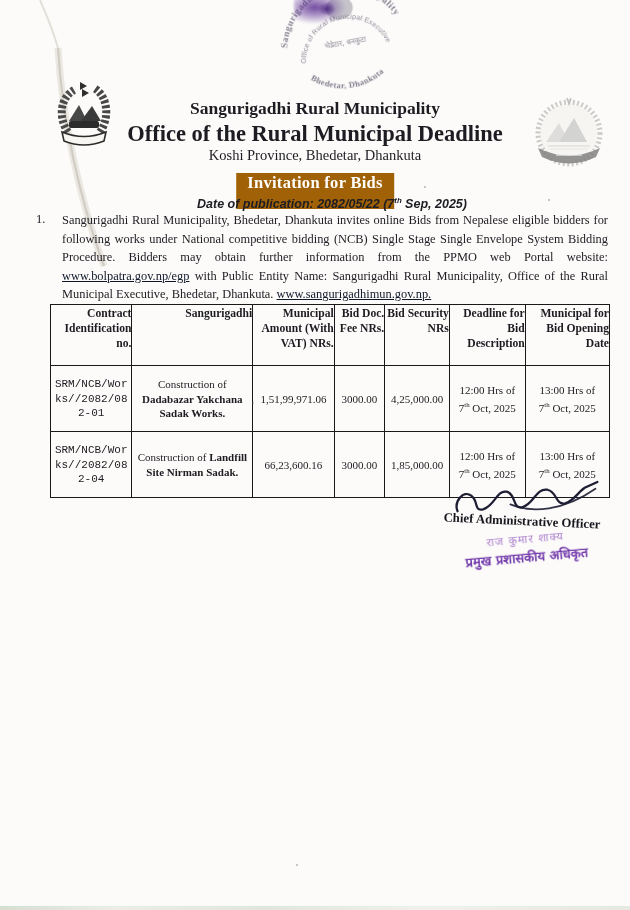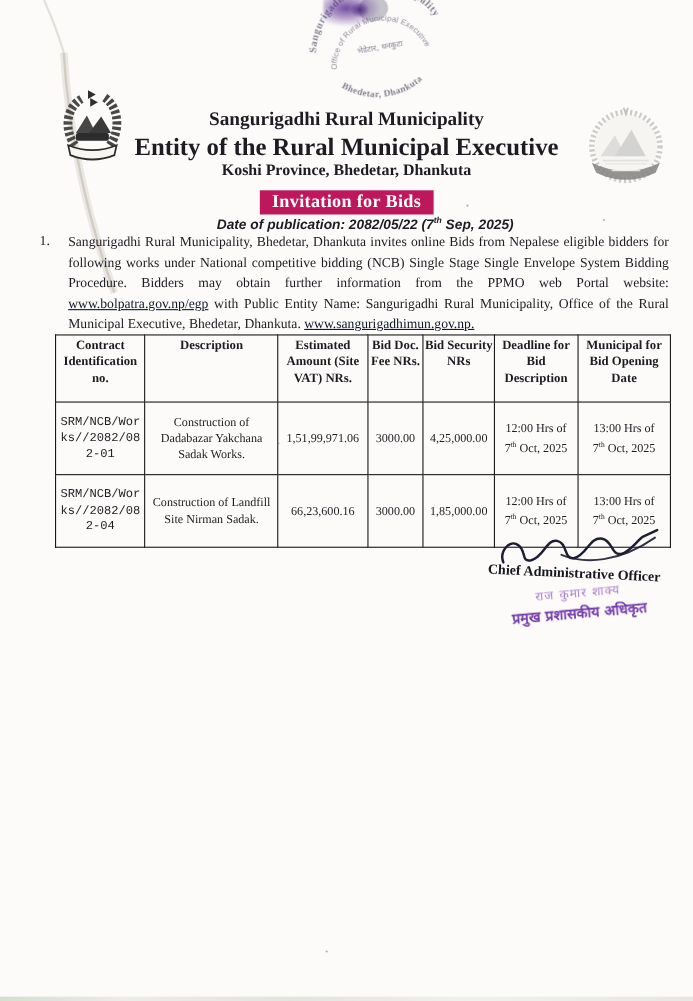--- a/index.html
+++ b/index.html
@@ -26,47 +26,47 @@
   .top-blob2{position:absolute;left:318px;top:2px;width:18px;height:14px;
     background:radial-gradient(ellipse, #46207a 0%, rgba(70,32,122,0) 70%);
     filter:blur(.6px);opacity:.8;}
   
   .emblem-left{position:absolute;left:52px;top:80px;width:64px;height:70px;filter:blur(.25px);}
   .emblem-right{position:absolute;left:530px;top:96px;width:78px;height:80px;opacity:.55;filter:blur(.3px);}
   
   .titles{position:absolute;left:0;top:99px;width:100%;text-align:center;line-height:1.12;}
   .t1{font-size:17.5px;font-weight:bold;margin:0;}
   .t2{font-size:22.5px;font-weight:bold;margin:2px 0 1px;}
-  .t3{font-size:14.5px;font-weight:bold;margin:0;}
+  .t3{font-size:14.5px;font-weight:normal;margin:0;}
   
   .banner{position:absolute;top:173px;left:50%;transform:translateX(-50%);
-    background:#be185d;color:#fff;font-weight:bold;font-size:16.5px;
-    padding:0 11px 2px;letter-spacing:.3px;}
+    background:#a16207;color:#fff;font-weight:bold;font-size:16.5px;
+    padding:0 11px 16px;letter-spacing:.3px;}
   
   .pubdate{position:absolute;top:196px;left:17px;width:100%;text-align:center;
     font-family:"Liberation Sans","DejaVu Sans",sans-serif;
     font-style:italic;font-weight:bold;font-size:12.5px;}
   .pubdate sup,.cell sup{font-size:.62em;}
   
   .intro{position:absolute;left:36px;top:211px;width:572px;
     display:grid;grid-template-columns:26px 1fr;column-gap:0;}
   .intro .num{font-size:12.5px;padding-top:1px;}
   .intro .body{font-size:12.4px;line-height:18.6px;text-align:justify;}
   .doc-link{text-decoration:underline;color:#0f172a;cursor:pointer;}
   
   table.bids{position:absolute;left:50px;top:304px;width:560px;border-collapse:collapse;
     table-layout:fixed;}
   table.bids th,table.bids td{border:1.5px solid #191919;}
-  table.bids th{font-size:11.6px;font-weight:bold;text-align:center;vertical-align:top;
+  table.bids th{font-size:11.6px;font-weight:bold;text-align:right;vertical-align:top;
     padding:2px 0 14px;line-height:1.28;height:36px;}
   table.bids td{font-size:11px;text-align:center;vertical-align:middle;
     padding:3px 3px;height:59px;line-height:1.35;}
   td.cid{font-size:10.6px;text-align:left;padding-left:5px;word-break:break-all;line-height:1.3;font-family:Liberation Mono, monospace;}
   td.desc{font-size:10.6px;line-height:1.32;}
-  td.desc b{font-weight:normal;}
+  td.desc b{font-weight:bold;}
   .dl-line2{display:block;margin-top:2px;}
   
   .sig{position:absolute;left:452px;top:478px;width:150px;height:44px;}
   .officer{position:absolute;left:424px;top:514px;width:196px;text-align:center;
     font-weight:bold;font-size:12.8px;transform:rotate(2.6deg);color:#17171f;}
   .stamp{position:absolute;left:428px;top:531px;width:196px;text-align:center;
     transform:rotate(-5deg);font-family:"DejaVu Sans","Liberation Sans",sans-serif;}
   .stamp .l1{font-size:11px;color:#9a63c4;opacity:.85;filter:blur(.45px);letter-spacing:1px;}
   .stamp .l2{font-size:13px;font-weight:bold;color:#6b2fa8;opacity:.95;filter:blur(.25px);margin-top:2px;}
 </style>
@@ -121,21 +121,21 @@
     <polygon points="16,46 29,27 39,46" fill="#c6c6c6"></polygon>
     <polygon points="29,46 44,22 57,46" fill="#b3b3b3"></polygon>
     <line x1="18" y1="50" x2="60" y2="50" stroke="#cdcdcd" stroke-width="1.5"></line>
     <line x1="20" y1="53" x2="58" y2="53" stroke="#d4d4d4" stroke-width="1.2"></line>
     <path d="M8,52 Q39,67 70,52 L66,61 Q39,74 12,61 Z" fill="#262626" opacity=".88"></path>
     <line x1="26" y1="59" x2="52" y2="59" stroke="#e8e8e8" stroke-width="1.4" opacity=".8"></line>
   </svg>
 
   <div class="titles">
     <div class="t1">Sangurigadhi Rural Municipality</div>
-    <div class="t2">Entity of the Rural Municipal Executive</div>
+    <div class="t2">Office of the Rural Municipal Deadline</div>
     <div class="t3">Koshi Province, Bhedetar, Dhankuta</div>
   </div>
 
   <div class="banner">Invitation for Bids</div>
 
   <div class="pubdate">
     <span>Date of publication: 2082/05/22 (7</span><sup>th</sup><span> Sep, 2025)</span>
   </div>
 
   <div class="intro">
@@ -151,22 +151,22 @@
         <col style="width:21.5%">
         <col style="width:14.5%">
       <col style="width:9%">
         <col style="width:11.5%">
         <col style="width:13.5%">
         <col style="width:15%">
     </colgroup>
     <thead>
       <tr>
         <th>Contract Identification no.</th>
-        <th>Description</th>
-        <th>Estimated Amount (Site VAT) NRs.</th>
+        <th>Sangurigadhi</th>
+        <th>Municipal Amount (With VAT) NRs.</th>
         <th>Bid Doc. Fee NRs.</th>
         <th>Bid Security NRs</th>
         <th>Deadline for Bid Description</th>
         <th>Municipal for Bid Opening Date</th>
       </tr>
     </thead>
     <tbody>
       <tr>
         <td class="cid cell">SRM/NCB/Works//2082/082-01</td>
         <td class="desc cell"><span>Construction of </span><b>Dadabazar Yakchana Sadak Works.</b></td>

